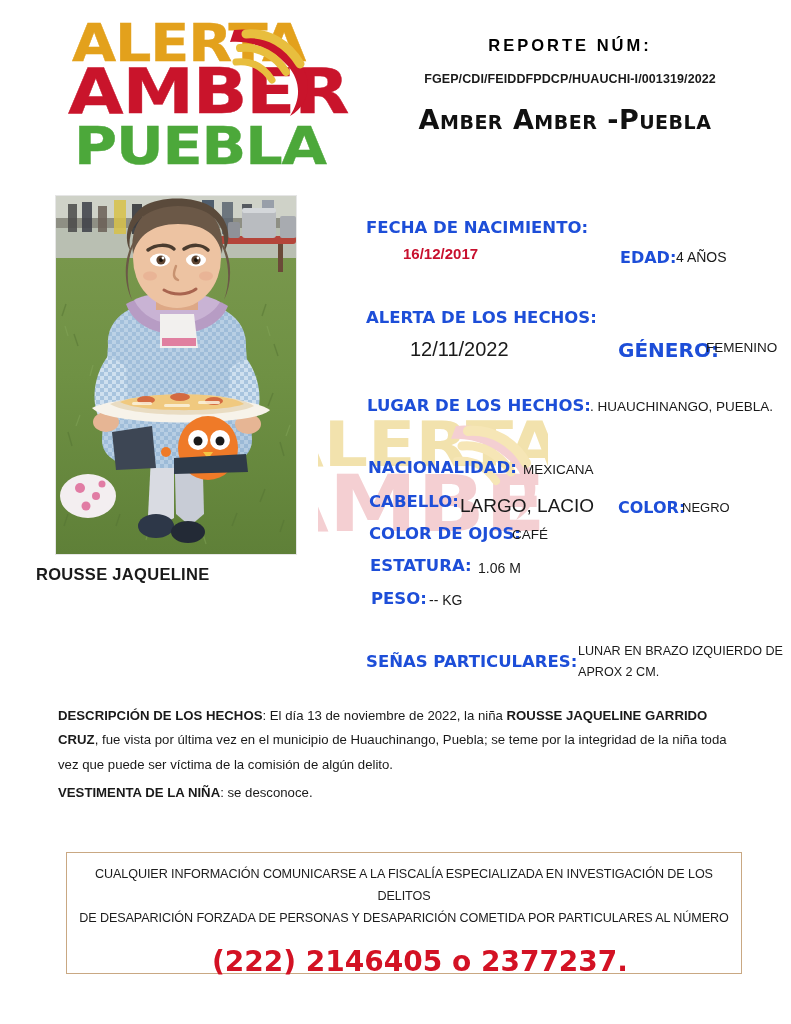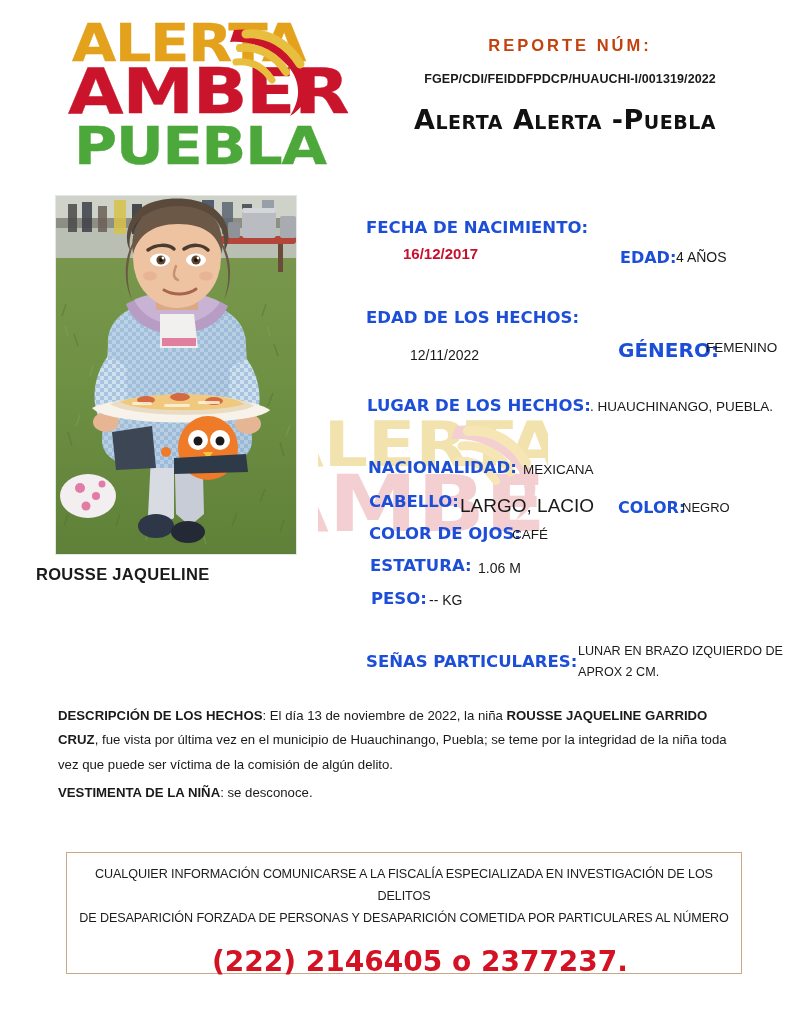--- a/index.html
+++ b/index.html
@@ -134,21 +134,21 @@
   
   .report-label {
     position: absolute;
     left: 360px;
     top: 36px;
     width: 420px;
     text-align: center;
     font-size: 16.5px;
     font-weight: bold;
     letter-spacing: 3px;
-    color: #c2410c;
+    color: #000000;
   }
   .report-number {
     position: absolute;
     left: 360px;
     top: 72px;
     width: 420px;
     text-align: center;
     font-size: 12.5px;
     font-weight: bold;
     letter-spacing: 0.1px;
@@ -430,32 +430,32 @@
   <svg class="wm-swoosh" viewBox="0 0 118 116">
     <path d="M20 6 C 50 2, 80 20, 95 50 C 104 68, 99 89, 80 100 C 93 80, 91 60, 78 45 C 62 28, 39 17, 15 19 Z" fill="#f4cfd2"></path>
     <path d="M32 11 C 56 9, 78 22, 90 43" stroke="#f6e6b6" stroke-width="10" fill="none" stroke-linecap="round"></path>
     <path d="M26 26 C 47 24, 64 35, 75 52" stroke="#f6e6b6" stroke-width="9" fill="none" stroke-linecap="round"></path>
     <path d="M21 41 C 38 39, 51 48, 60 61" stroke="#f6e6b6" stroke-width="8" fill="none" stroke-linecap="round"></path>
   </svg>
 </div>
 
 <div class="report-label">REPORTE NÚM:</div>
 <div class="report-number">FGEP/CDI/FEIDDFPDCP/HUAUCHI-I/001319/2022</div>
-<div class="alert-title">Alerta Alerta -Puebla</div>
+<div class="alert-title">Amber Amber -Puebla</div>
 
 <div class="fields">
 
   <div class="lbl" style="left:366px; top:218px; font-size:16.5px;">FECHA DE NACIMIENTO:</div>
   <div class="val val-red" style="left:403px; top:245px; font-size:15px;">16/12/2017</div>
 
   <div class="lbl" style="left:620px; top:248px; font-size:16px;">EDAD:</div>
   <div class="val" style="left:676px; top:249px; font-size:14px;">4 AÑOS</div>
 
-  <div class="lbl" style="left:366px; top:308px; font-size:16.5px;">EDAD DE LOS HECHOS:</div>
-  <div class="val" style="left:410px; top:347px; font-size:14px;">12/11/2022</div>
+  <div class="lbl" style="left:366px; top:308px; font-size:16.5px;">ALERTA DE LOS HECHOS:</div>
+  <div class="val" style="left:410px; top:338px; font-size:20px;">12/11/2022</div>
 
   <div class="lbl" style="left:618px; top:338px; font-size:20px;">GÉNERO:</div>
   <div class="val" style="left:706px; top:340px; font-size:13.5px;">FEMENINO</div>
 
   <div class="lbl" style="left:367px; top:396px; font-size:16.5px;">LUGAR DE LOS HECHOS:</div>
   <div class="val" style="left:590px; top:399px; font-size:13.5px;">. HUAUCHINANGO, PUEBLA.</div>
 
   <div class="lbl" style="left:368px; top:458px; font-size:16.5px;">NACIONALIDAD:</div>
   <div class="val" style="left:523px; top:462px; font-size:13.5px;">MEXICANA</div>
 

